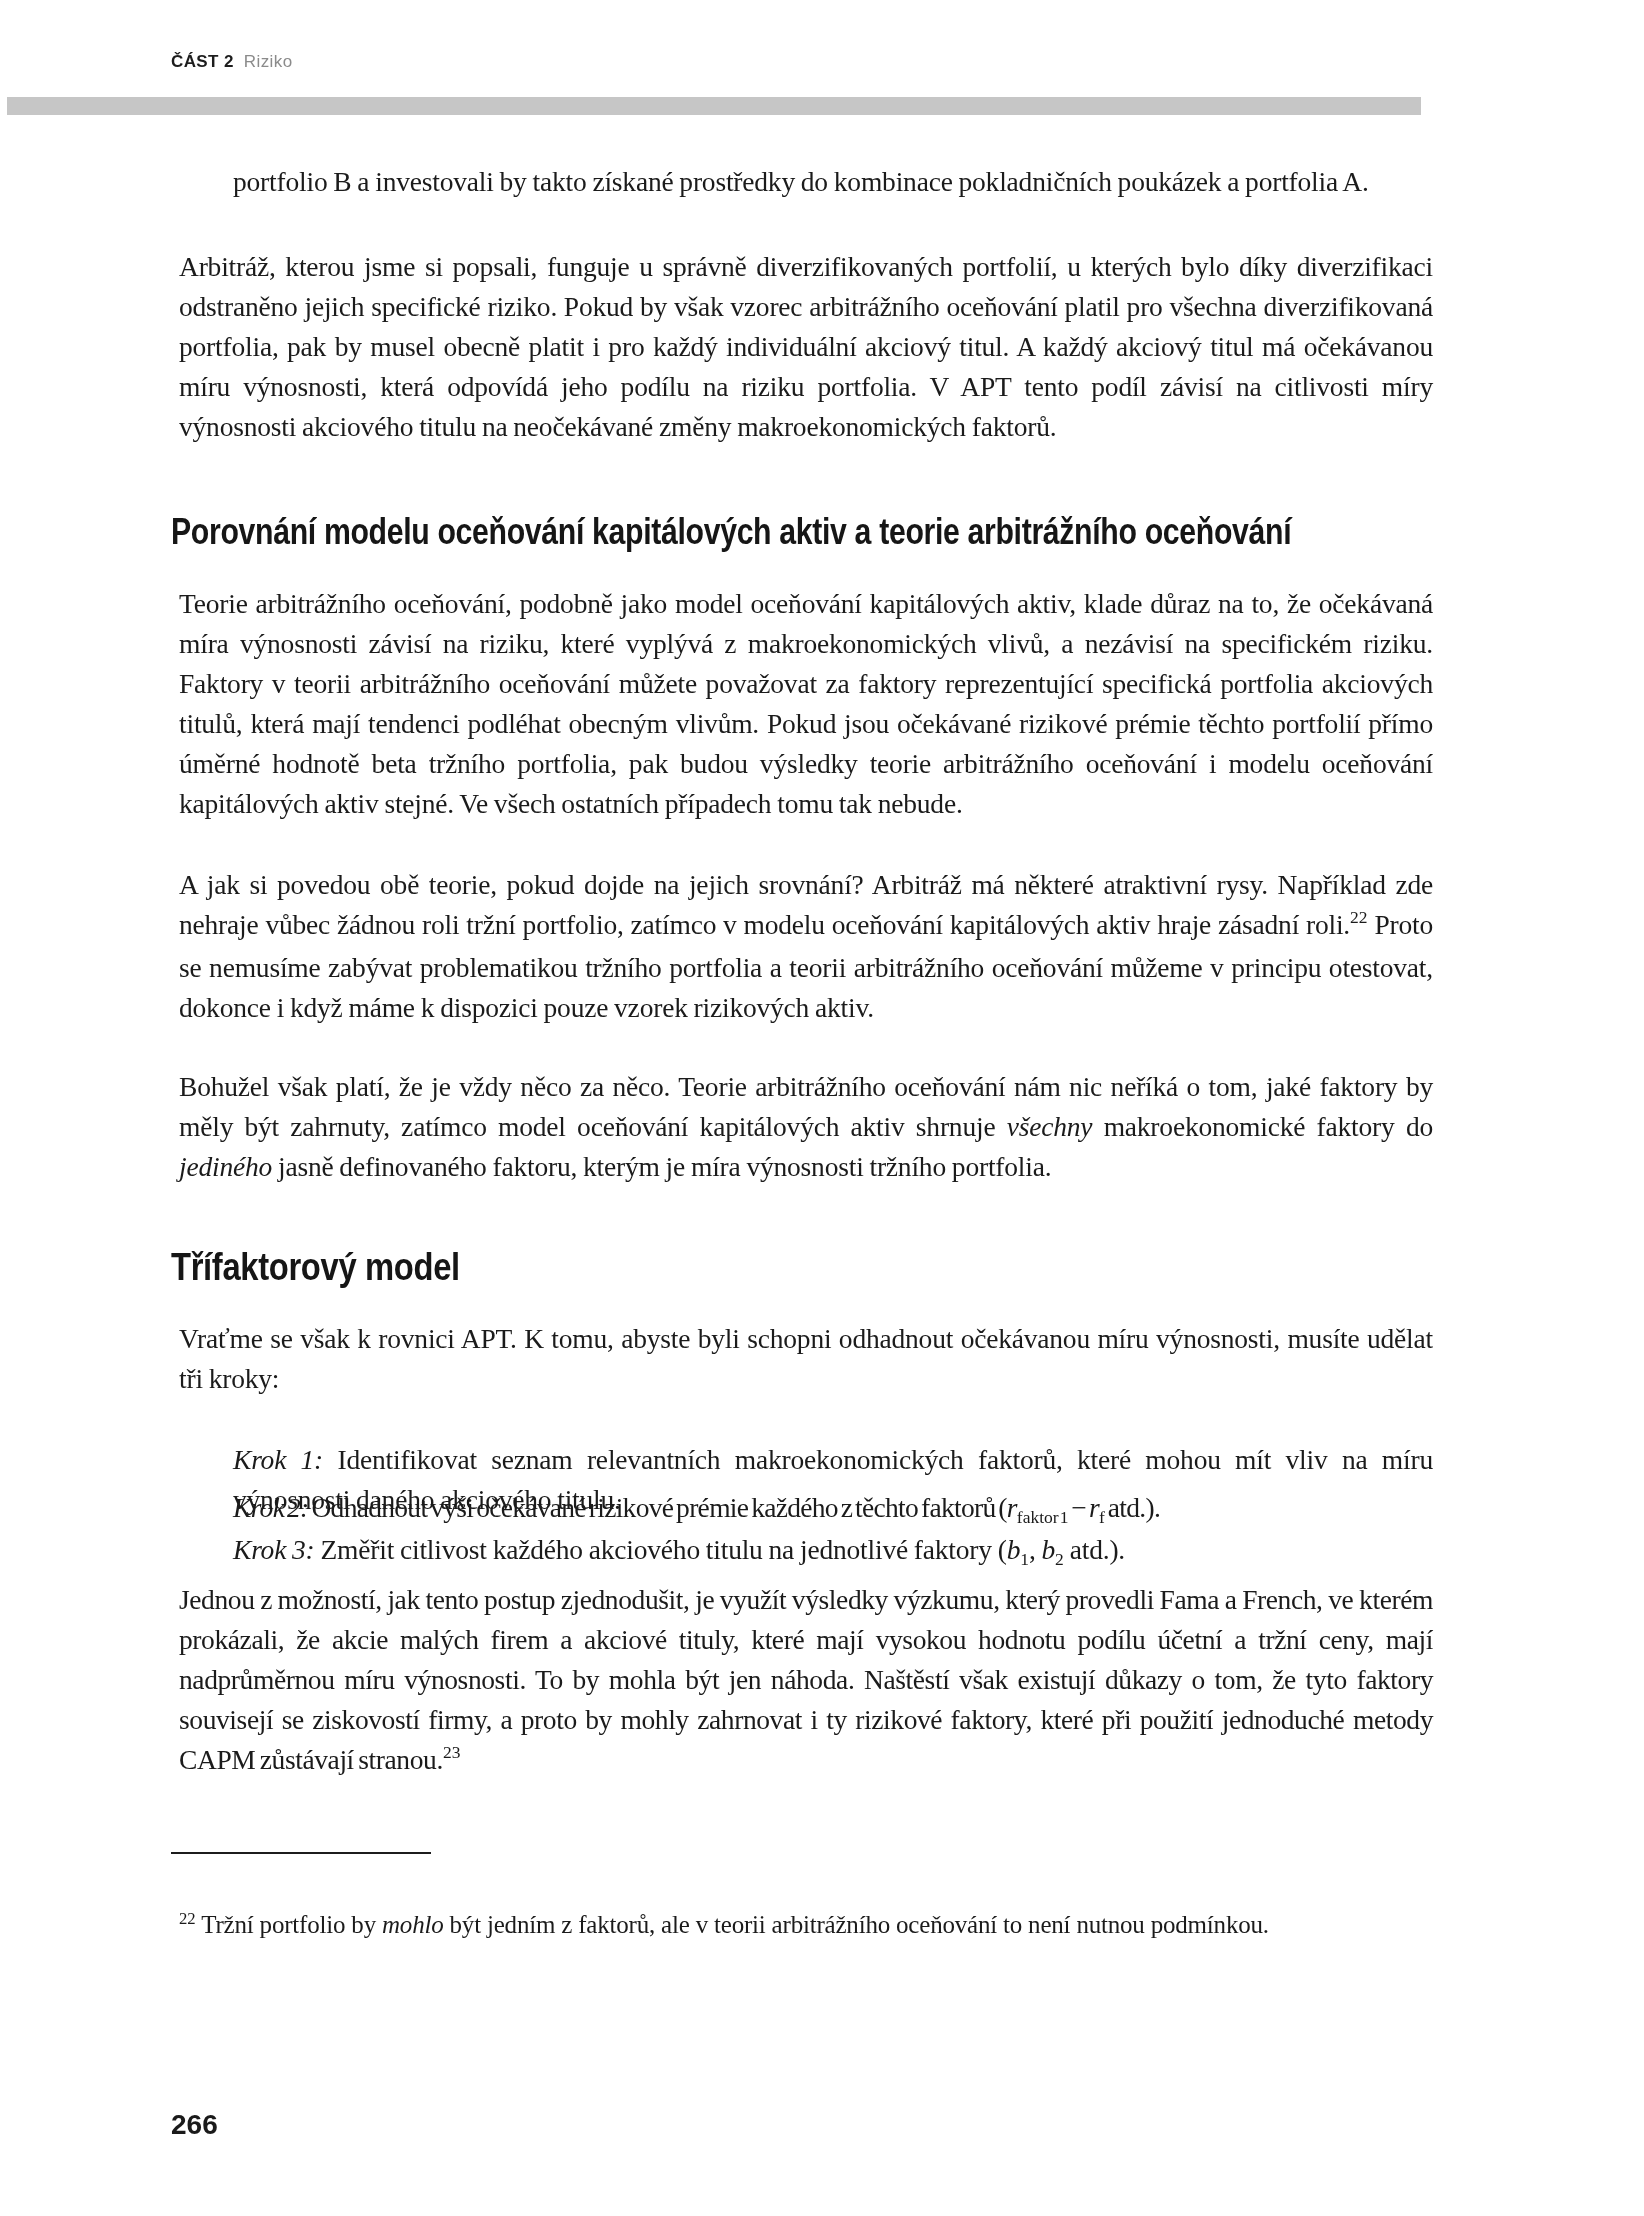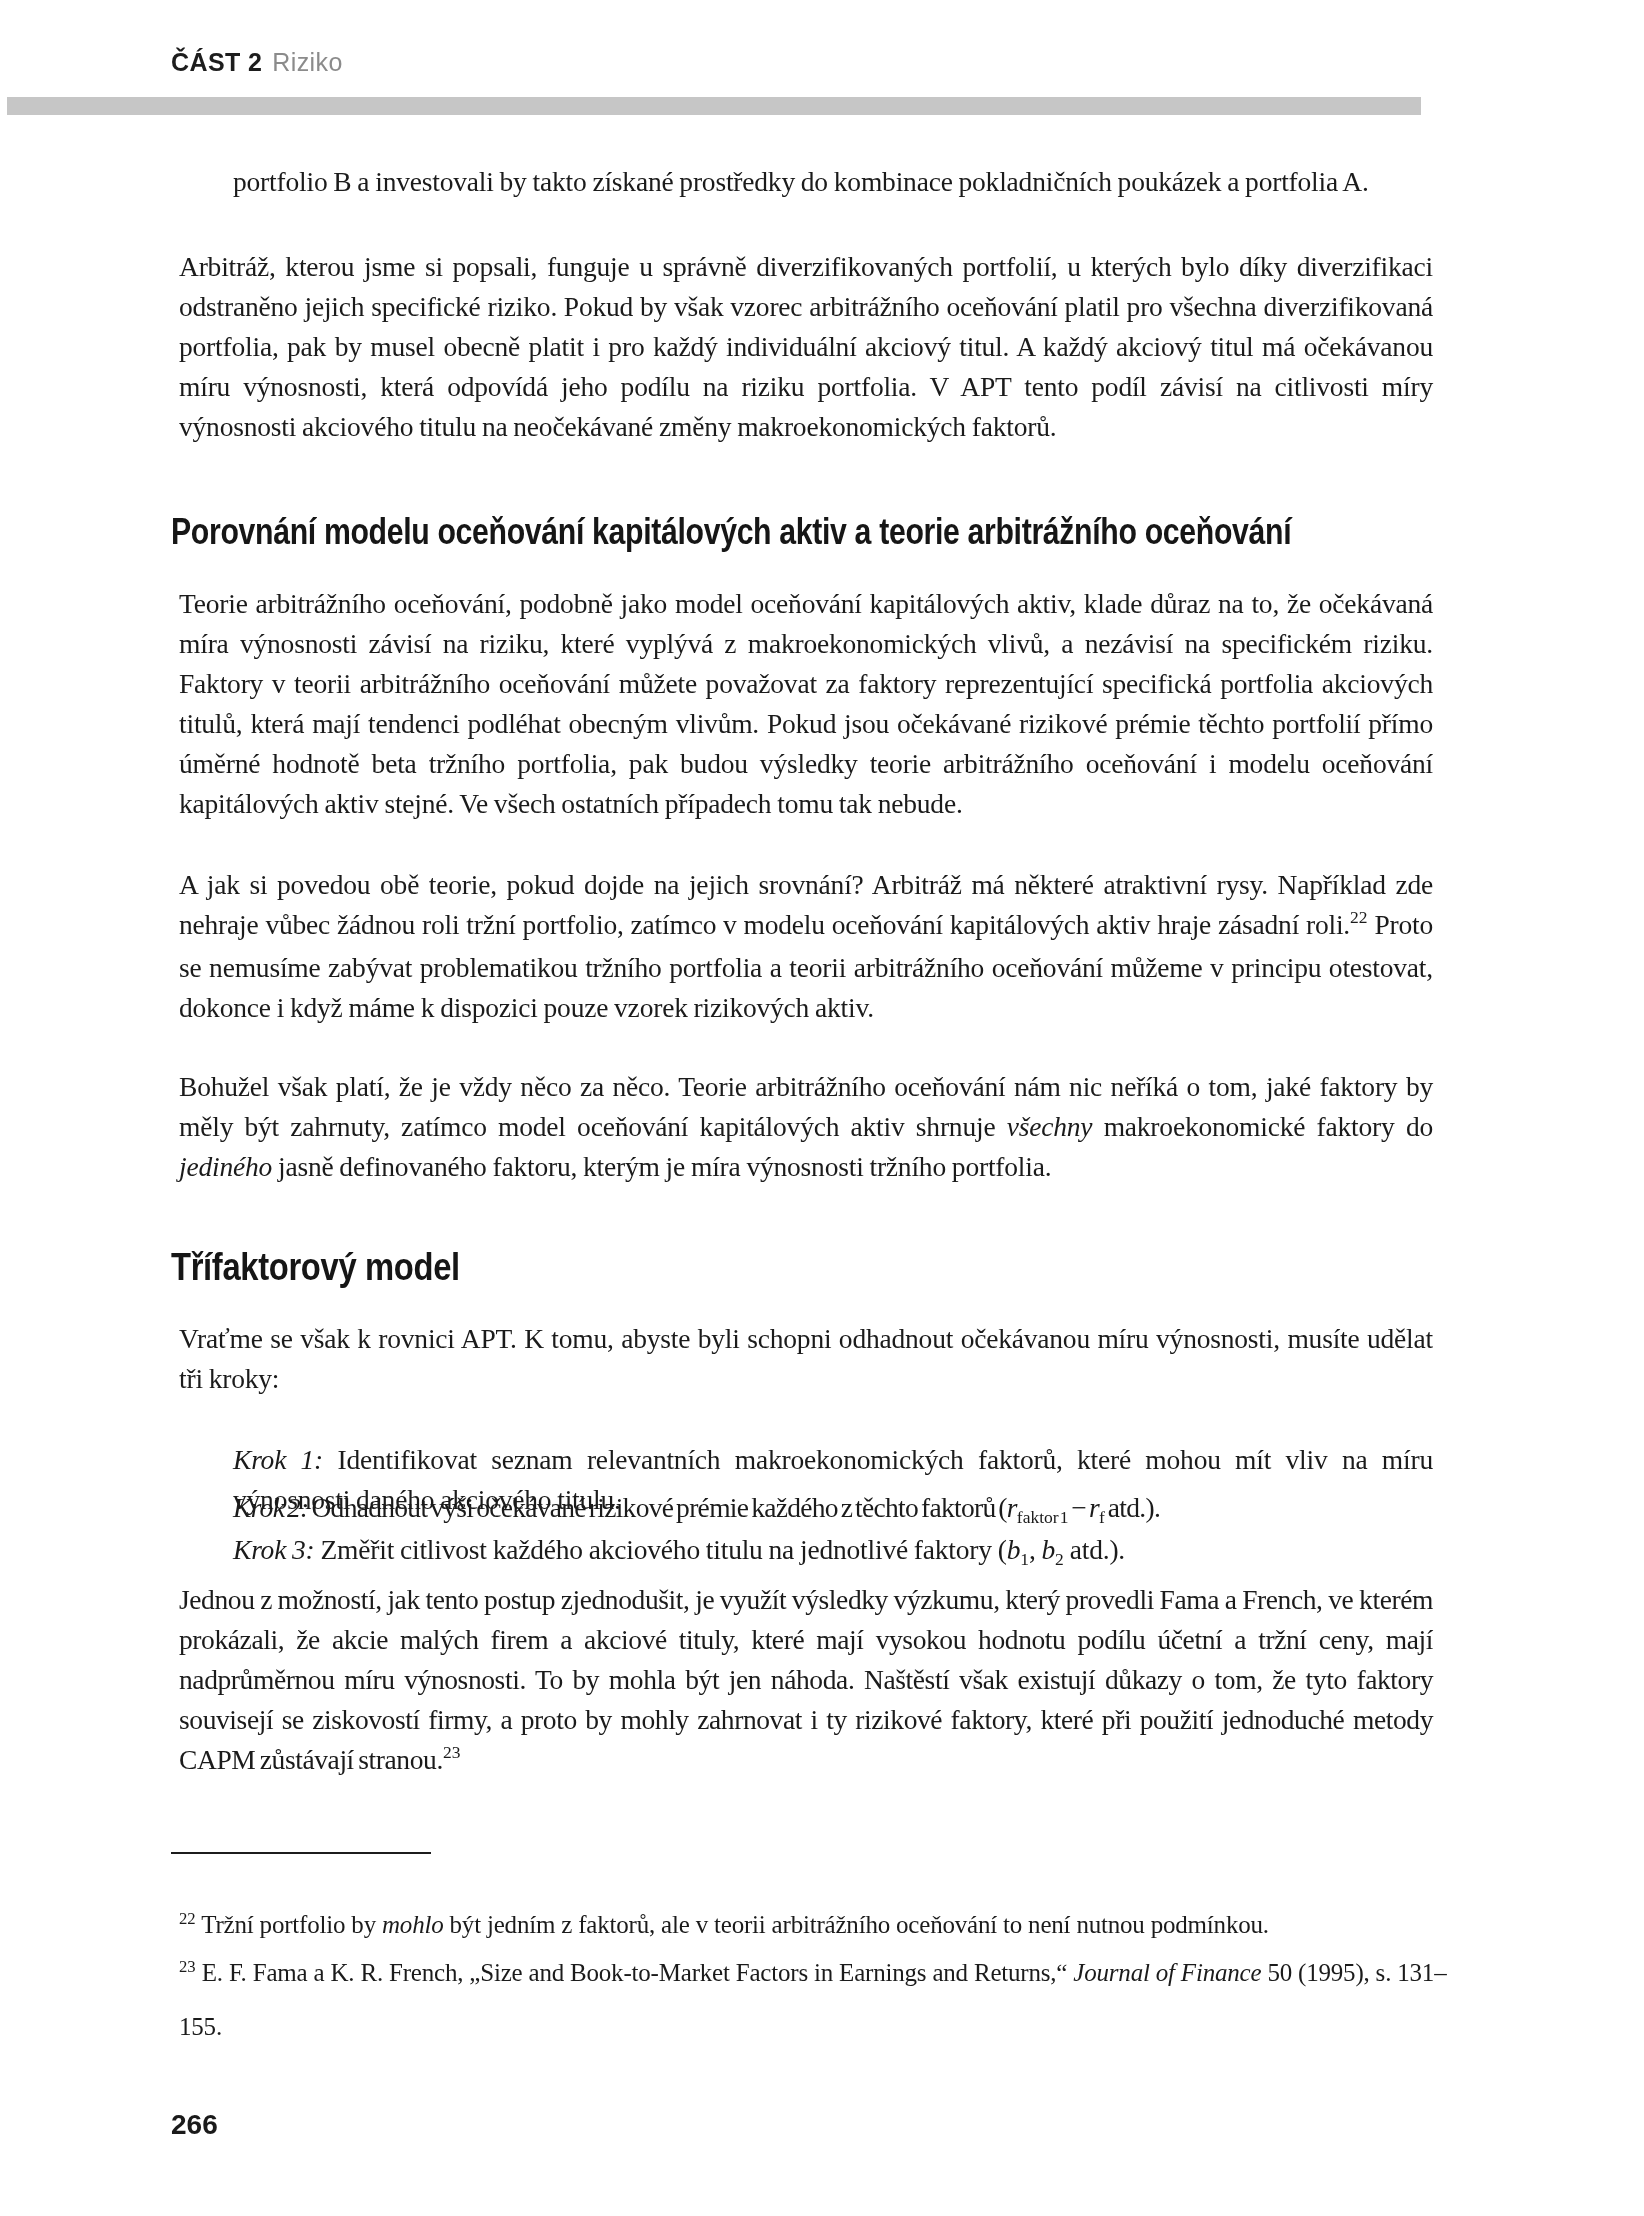--- a/index.html
+++ b/index.html
@@ -8,21 +8,21 @@
     width:1644px; height:2216px;
     background:#ffffff;
     font-family:"Liberation Serif", serif;
     color:#1b1b1b;
     overflow:hidden;
   }
   
   .running-header {
     position:absolute; top:47px; left:171px;
     font-family:"Liberation Sans", sans-serif;
-    font-size:25px; line-height:30px; letter-spacing:0.4px;
+    font-size:17px; line-height:30px; letter-spacing:0.4px;
     white-space:nowrap;
   }
   .part-label { font-weight:bold; color:#1d1d1d; }
   .part-title { font-weight:normal; color:#8b8b8b; margin-left:10px; }
   .header-bar {
     position:absolute; top:97px; left:6.7px;
     width:1414px; height:18.3px; background:#c6c6c6;
   }
   
   .tb {
@@ -117,20 +117,17 @@
   <div class="tb condensed" style="top:1572px;">
     <p><span>Jednou z možností, jak tento postup zjednodušit, je využít výsledky výzkumu, který provedli Fama a French, ve kterém prokázali, že akcie malých firem a akciové tituly, které mají vysokou hodnotu podílu účetní a tržní ceny, mají nadprůměrnou míru výnosnosti. To by mohla být jen náhoda. Naštěstí však existují důkazy o tom, že tyto faktory souvisejí se ziskovostí firmy, a proto by mohly zahrnovat i ty rizikové faktory, které při použití jednoduché metody CAPM zůstávají stranou.</span><span class="fnref">23</span></p>
   </div>
 
   <div class="footnote-rule"></div>
 
   <div class="fn" style="top:1874px;">
     <p><span class="fnref">22</span><span> Tržní portfolio by </span><span class="it">mohlo</span><span> být jedním z faktorů, ale v teorii arbitrážního oceňování to není nutnou podmínkou.</span></p>
   </div>
 
-  <div class="fn" style="top:1922px;">
-    <p><span class="fnref">23</span><span> E. F. Fama a K. R. French, „Size and Book-to-Market Factors in Earnings and Returns,“ </span><span class="it">Journal of Finance</span><span> 50 (1995), s. 131–155.</span></p>
-  </div>
 
   <div class="page-number">266</div>
 
 </div>
 
 
 </body></html>

